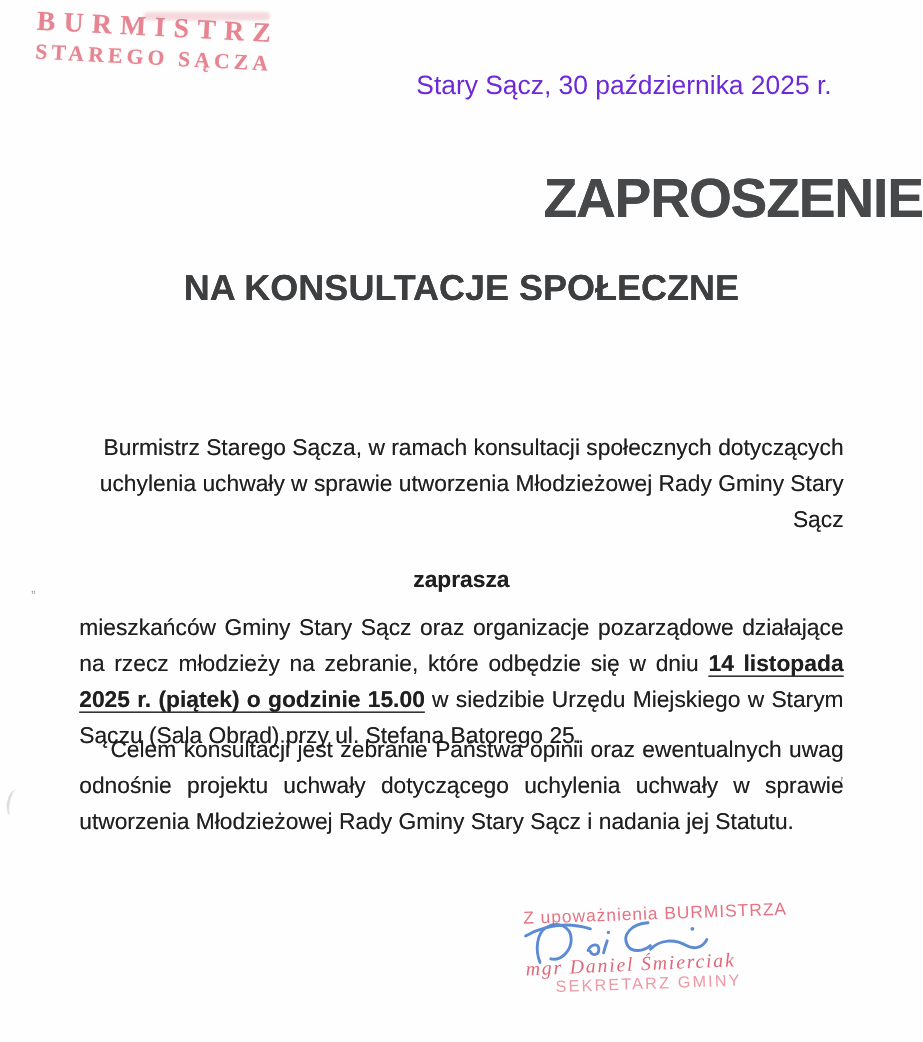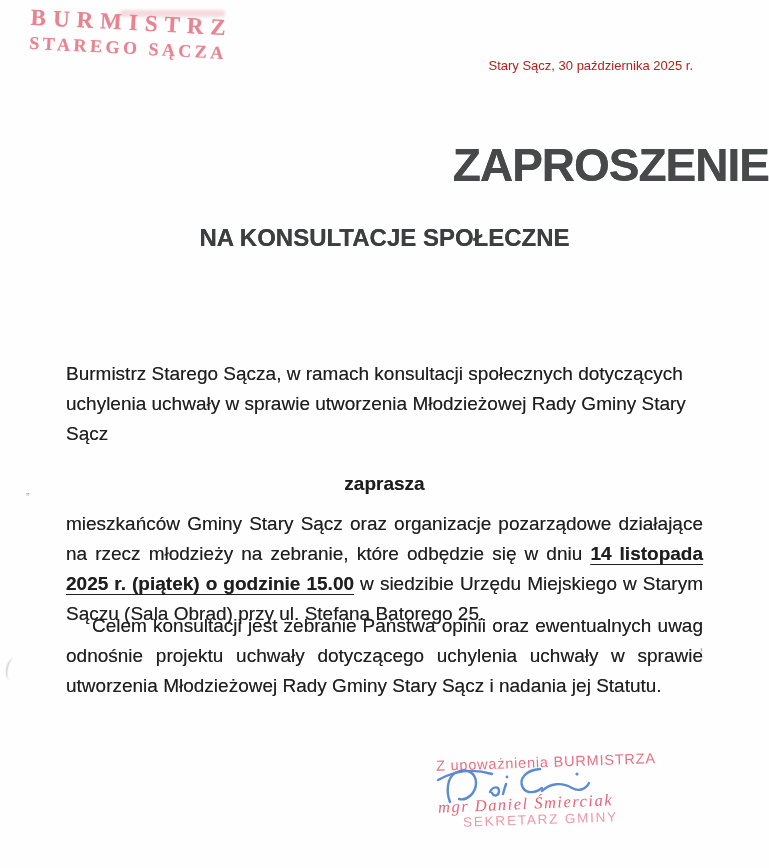--- a/index.html
+++ b/index.html
@@ -33,56 +33,56 @@
     font-size: 18px;
     letter-spacing: 3.5px;
     font-weight: bold;
     margin-top: 2px;
   }
 
   .dateline {
     position: absolute;
     top: 58px;
     right: 76px;
-    font-size: 13px;
-    color: #b91c1c;
+    font-size: 22px;
+    color: #6d28d9;
   }
 
   .title {
     position: absolute;
     top: 138px;
     left: 0; right: 0;
     text-align: right;
     font-size: 46px;
     font-weight: bold;
     letter-spacing: -1px;
     color: #47484a;
     text-shadow: 0 0 0.5px #47484a;
   }
   .subtitle {
     position: absolute;
     top: 224px;
     left: 0; right: 0;
     text-align: center;
-    font-size: 24px;
+    font-size: 30px;
     font-weight: bold;
     color: #3d3e40;
     text-shadow: 0 0 0.4px #3d3e40;
   }
 
   .bodytext {
     position: absolute;
     left: 66px;
     width: 637px;
     font-size: 19px;
     line-height: 30px;
     color: #1f1f1f;
     text-shadow: 0 0 0.3px rgba(0,0,0,0.55);
   }
-  .p-intro   { top: 340px; text-align: left; }
+  .p-intro   { top: 340px; text-align: right; }
   .p-invite  { top: 450px; text-align: center; font-weight: bold; }
   .p-meeting { top: 490px; text-align: justify; }
   .p-purpose { top: 592px; text-align: justify; text-indent: 26px; }
   .hl {
     font-weight: bold;
     text-decoration: underline;
     text-underline-offset: 4px;
   }
 
   

